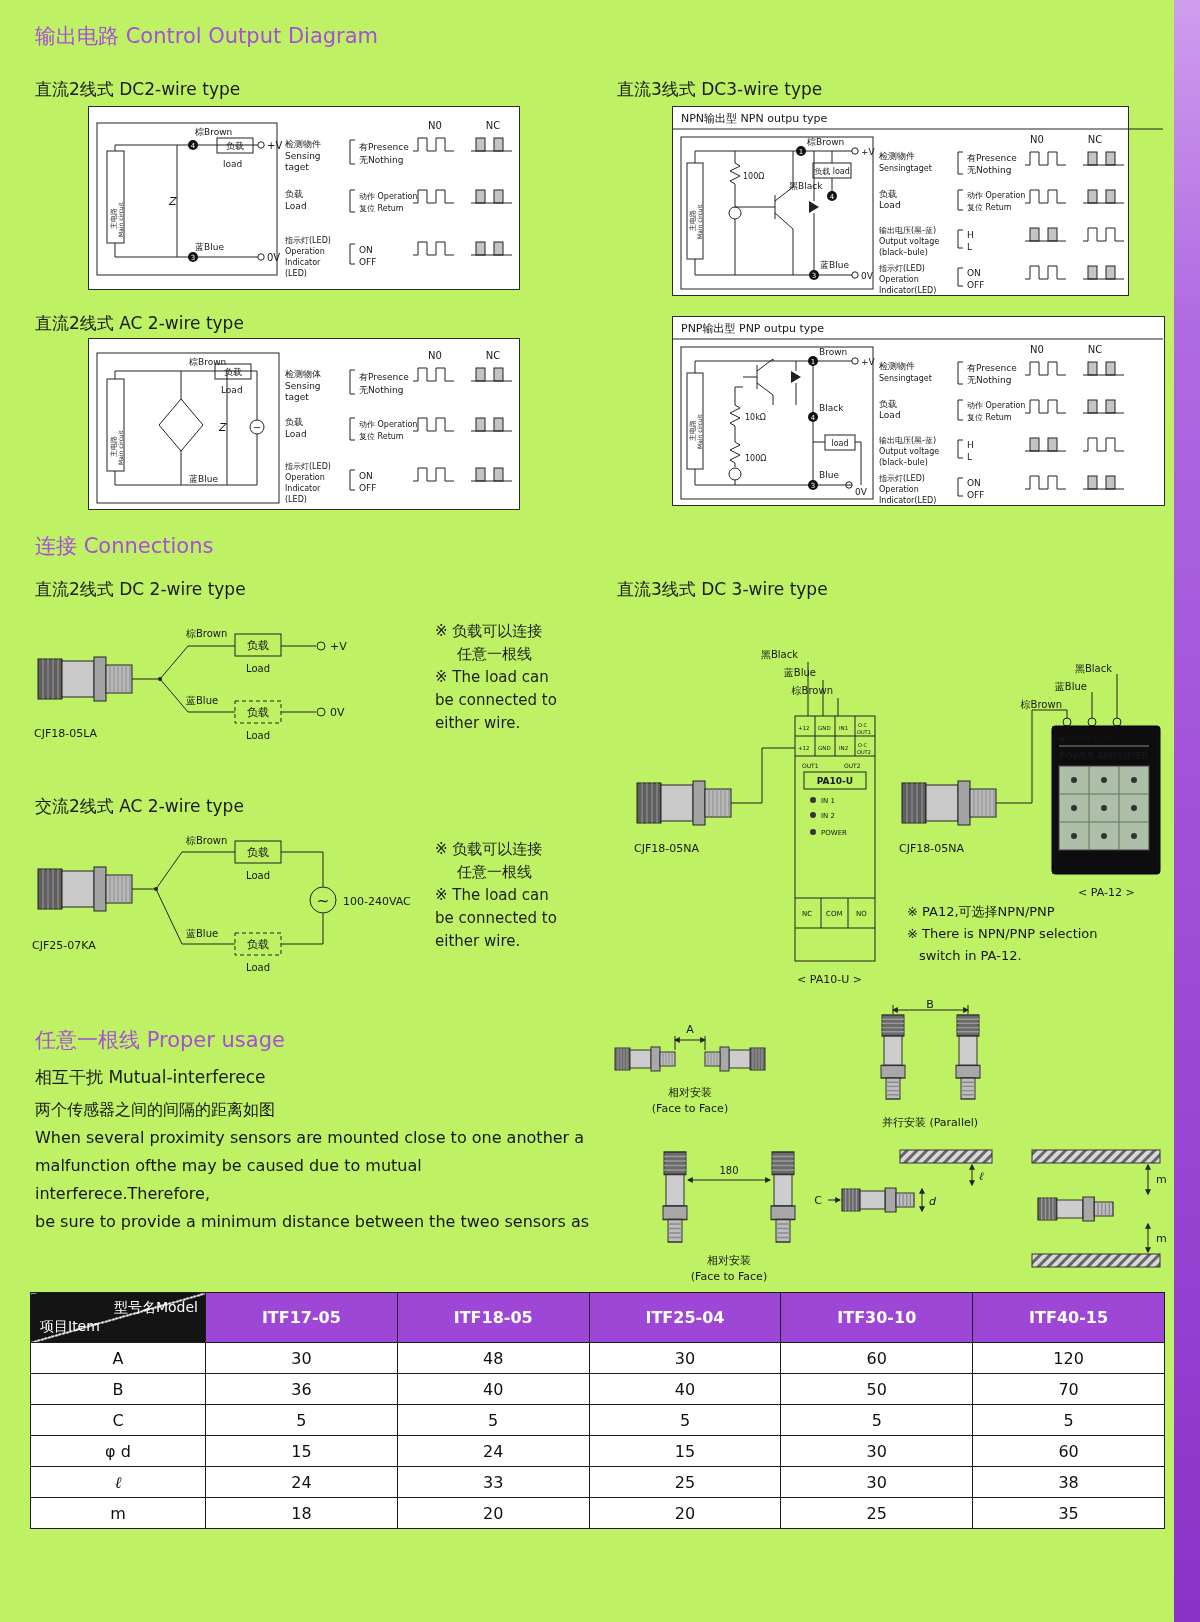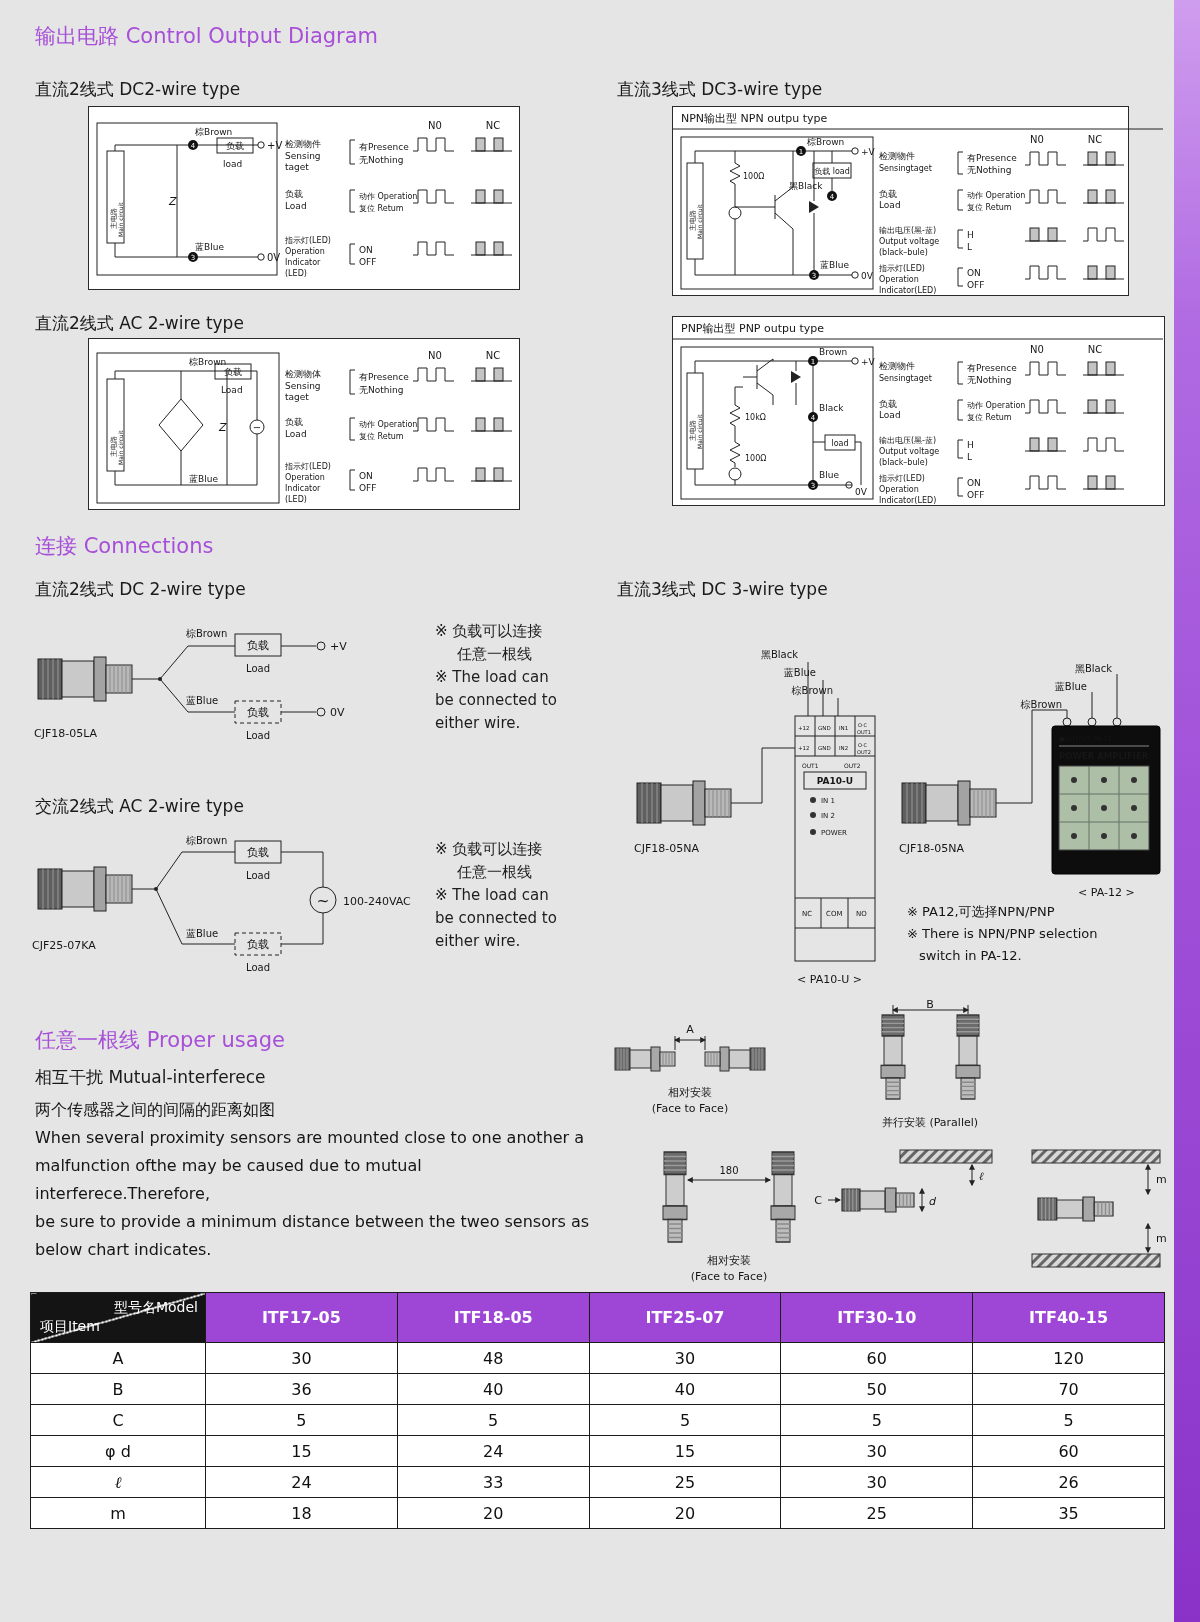--- a/index.html
+++ b/index.html
@@ -1,17 +1,17 @@
 <!DOCTYPE html>
 <html><head>
 <meta charset="utf-8">
 <style>
 *{margin:0;padding:0;box-sizing:border-box}
 body{font-family:"DejaVu Sans","Liberation Sans",sans-serif;background:#fff;color:#161616}
-#page{position:relative;width:1200px;height:1622px;background:#e5e5e5;overflow:hidden}
+#page{position:relative;width:1200px;height:1622px;background:#bef264;overflow:hidden}
 .abs{position:absolute}
 .h1{font-size:21px;color:#a74fd8}
 .h2{font-size:17px;color:#1a1a1a}
 .box{border:1.5px solid #2a2a2a;background:#fff}
 .note{font-size:15px;line-height:23px;color:#1d1d1d}
 .note .ind{padding-left:22px}
 .para{font-size:16px;line-height:28px;color:#151515}
 .edge{position:absolute;right:0;top:0;width:26px;height:1622px;background:linear-gradient(180deg,#cf9dee 0%,#b06ae2 20%,#a151d9 50%,#9440d0 80%,#8a32c8 100%)}
 svg{display:block}
 svg text{font-family:"DejaVu Sans","Liberation Sans",sans-serif;fill:#161616}
@@ -449,21 +449,20 @@
     </svg>
   </div>
 
   <div class="abs h1" style="left:35px;top:1026px">任意一根线 Proper usage</div>
   <div class="abs h2" style="left:35px;top:1066px">相互干扰 Mutual-interferece</div>
   <div class="abs para" style="left:35px;top:1096px;width:560px">
     <div>两个传感器之间的间隔的距离如图</div>
     <div>When several proximity  sensors are mounted  close to  one another  a</div>
     <div>malfunction ofthe may be caused due to mutual interferece.Therefore,</div>
     <div>be sure to  provide a  minimum distance between  the tweo sensors as</div>
-    <div>below chart indicates.</div>
   </div>
 
   <div class="abs" style="left:600px;top:1000px">
     <svg width="570" height="300" viewBox="0 0 570 300">
       <defs>
         <marker id="arr" viewBox="0 0 10 10" refX="8" refY="5" markerWidth="6" markerHeight="6" orient="auto-start-reverse">
             <path d="M0,0 L10,5 L0,10 z" fill="#222"></path>
           </marker>
         <pattern id="hat" width="7" height="7" patternUnits="userSpaceOnUse" patternTransform="rotate(45)">
             <rect width="7" height="7" fill="#d8d8d8"></rect>
@@ -528,21 +527,21 @@
           <col>
         </colgroup>
       <tbody>
           <tr>
         <td class="corner">
           <span class="ct">型号名Model</span>
           <span class="cb">项目Item</span>
         </td>
         <th>ITF17-05</th>
         <th>ITF18-05</th>
-        <th>ITF25-07</th>
+        <th>ITF25-04</th>
         <th>ITF30-10</th>
         <th>ITF40-15</th>
       </tr>
       <tr>
         <td>A</td>
         <td>30</td>
         <td>48</td>
         <td>30</td>
         <td>60</td>
         <td>120</td>
@@ -570,21 +569,21 @@
         <td>15</td>
         <td>30</td>
         <td>60</td>
       </tr>
       <tr>
         <td class="ital">ℓ</td>
         <td>24</td>
         <td>33</td>
         <td>25</td>
         <td>30</td>
-        <td>26</td>
+        <td>38</td>
       </tr>
       <tr>
         <td>m</td>
         <td>18</td>
         <td>20</td>
         <td>20</td>
         <td>25</td>
         <td>35</td>
       </tr>
     </tbody>

